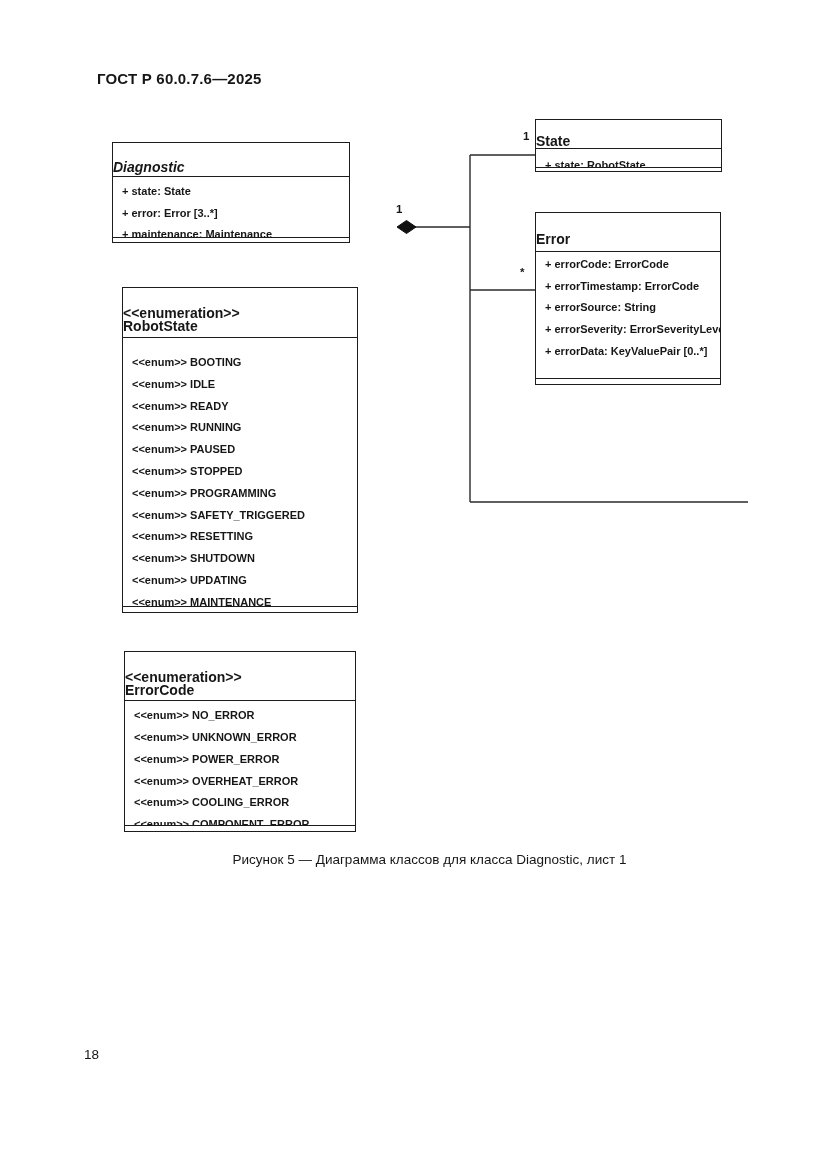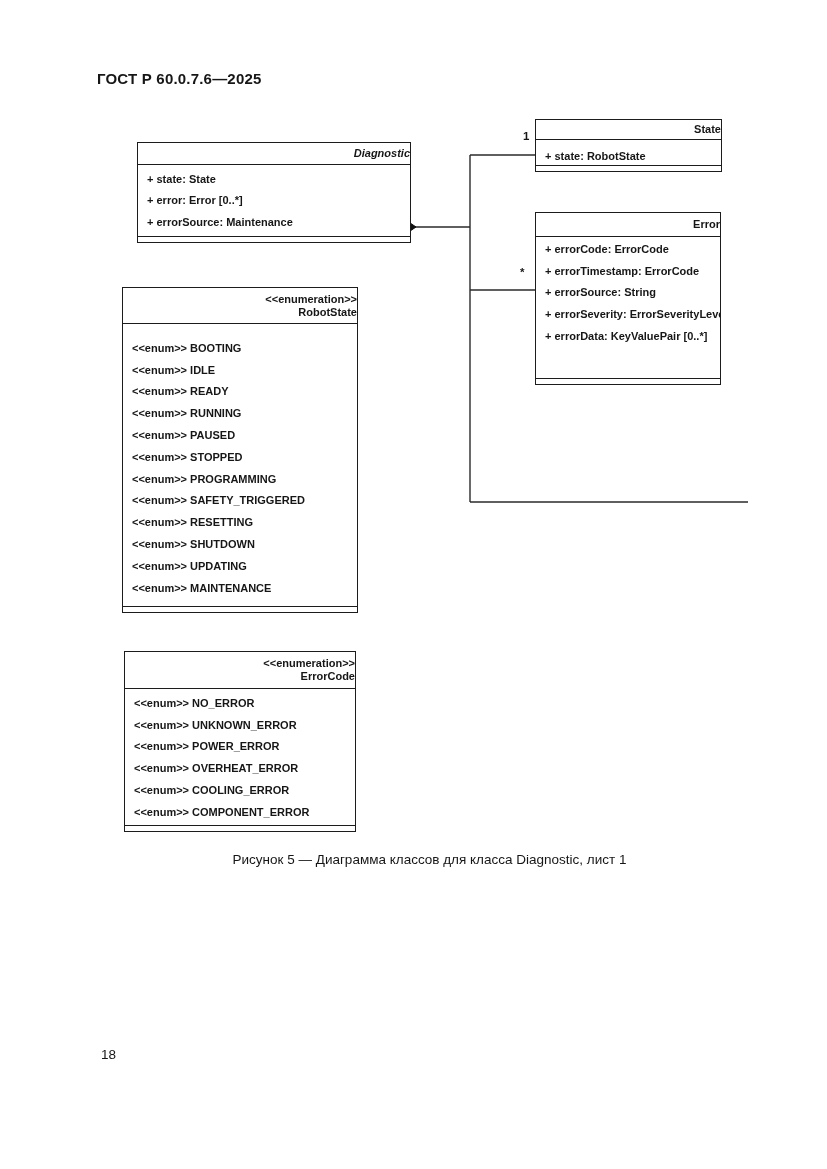--- a/index.html
+++ b/index.html
@@ -15,37 +15,38 @@
   }
   .doc-header {
     position:absolute; left:97px; top:70px;
     font-size:15px; font-weight:700; letter-spacing:0.2px;
   }
   .doc-caption {
     position:absolute; left:16px; top:852px; width:827px;
     text-align:center; font-size:13.5px; font-weight:400;
   }
   .doc-pagenum {
-    position:absolute; left:101px; top:1047px;
+    position:absolute; left:84px; top:1047px;
     font-size:13.5px;
   }
   svg.connectors {
     position:absolute; left:0; top:0; pointer-events:none;
   }
   .uml-box {
     position:absolute; box-sizing:border-box;
     border:1.5px solid #1c1c1c; background:#fff;
     display:flex; flex-direction:column;
   }
   .uml-title {
     box-sizing:border-box;
     border-bottom:1.4px solid #1c1c1c;
-    text-align:right; font-weight:700; font-size:11px;
+    text-align:left; font-weight:700; font-size:14px;
     display:flex; flex-direction:column; justify-content:center;
     line-height:13px;
+    margin-top:15px;
   }
   .uml-title.italic { font-style:italic; }
   .uml-attrs {
     flex:1 1 auto; box-sizing:border-box;
     font-size:11px; font-weight:600;
     padding-left:9px; padding-right:4px;
     overflow:hidden;
   }
   .uml-attr { display:flex; align-items:center; white-space:nowrap; }
   .uml-footer {
@@ -83,26 +84,26 @@
       <line x1="470" y1="290" x2="536" y2="290"></line>
       <line x1="470" y1="502" x2="748" y2="502"></line>
     </g>
     <path d="M397,227 L406.5,220.5 L416,227 L406.5,233.5 Z" fill="#111" stroke="#111" stroke-width="1"></path>
   </svg>
 
   <div class="mult" style="left:396px; top:203px;">1</div>
   <div class="mult" style="left:523px; top:130px;">1</div>
   <div class="mult" style="left:520px; top:266px;">*</div>
 
-  <div class="uml-box box-diagnostic" style="left:137px; top:142px; width:274px; height:101px;">
+  <div class="uml-box box-diagnostic" style="left:112px; top:142px; width:238px; height:101px;">
     <div class="uml-title italic" style="height:22px;">Diagnostic</div>
     <div class="uml-attrs">
       <div class="uml-attr">+ state: State</div>
-      <div class="uml-attr">+ error: Error [0..*]</div>
-      <div class="uml-attr">+ errorSource: Maintenance</div>
+      <div class="uml-attr">+ error: Error [3..*]</div>
+      <div class="uml-attr">+ maintenance: Maintenance</div>
     </div>
     <div class="uml-footer"></div>
   </div>
 
   <div class="uml-box box-state" style="left:535px; top:119px; width:187px; height:53px;">
     <div class="uml-title" style="height:21px;">State</div>
     <div class="uml-attrs">
       <div class="uml-attr">+ state: RobotState</div>
     </div>
     <div class="uml-footer"></div>

